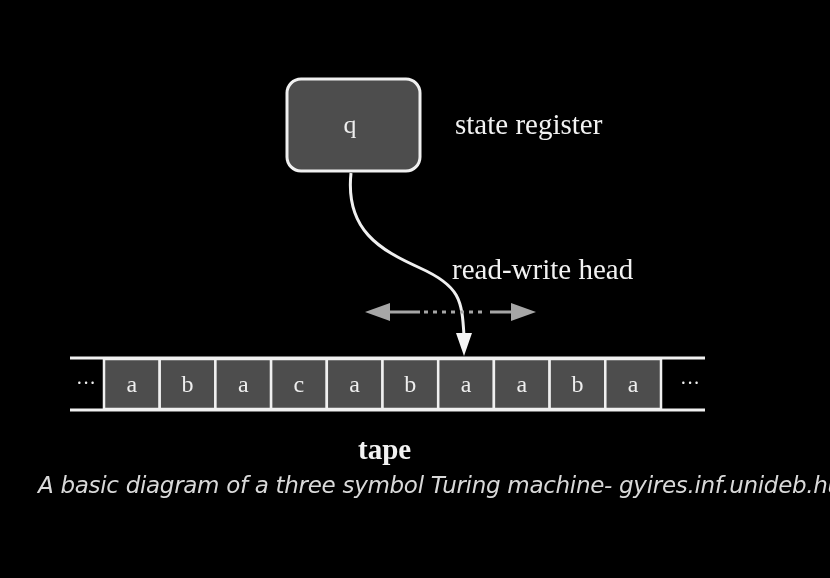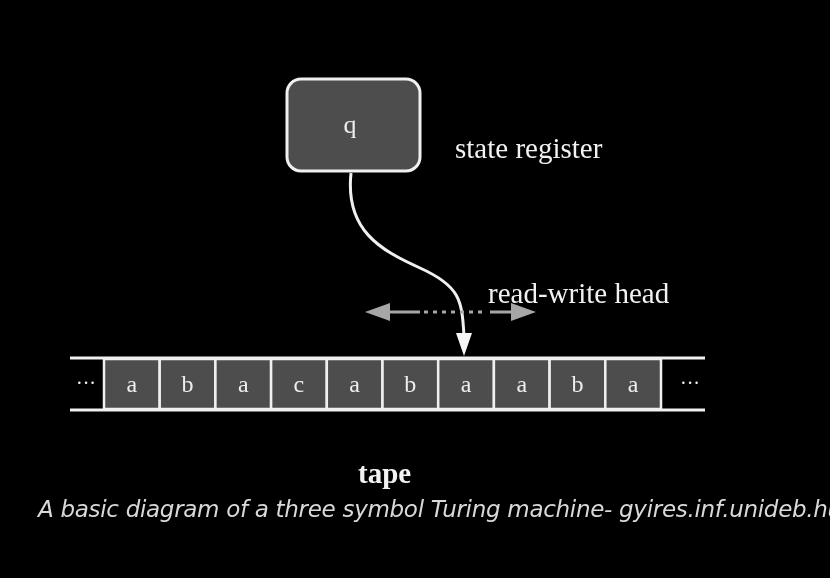--- a/index.html
+++ b/index.html
@@ -1,20 +1,20 @@
 <!DOCTYPE html>
 <html><head>
 <meta charset="utf-8">
 <style>
   html, body { margin:0; padding:0; background:#000; }
   body { width:830px; height:578px; position:relative; overflow:hidden; font-family:"Liberation Serif", serif; }
   #stage { position:absolute; left:0; top:0; width:830px; height:578px; }
-  .lbl { position:absolute; color:#f2f2f2; font-family:"Liberation Serif", serif; white-space:nowrap;margin-top:24px; }
+  .lbl { position:absolute; color:#f2f2f2; font-family:"Liberation Serif", serif; white-space:nowrap; }
   #state-label { left:455px; top:108px; font-size:29px; }
-  #head-label { left:488px; top:253px; font-size:29px; }
+  #head-label { left:452px; top:253px; font-size:29px; }
   #tape-label { left:358px; top:433px; font-size:29px;font-weight:bold; }
   #caption { left:38px; top:472px; font-size:23px; font-style:italic; font-family:"DejaVu Sans", sans-serif; color:#d9d9d9; letter-spacing:-0.3px; }
   svg text { font-family:"Liberation Serif", serif; }
 </style>
 </head>
 <body>
 
 <svg id="stage" width="830" height="578" viewBox="0 0 830 578" xmlns="http://www.w3.org/2000/svg">
 
   <rect x="287" y="79" width="133" height="92" rx="14" ry="14" fill="#4d4d4d" stroke="#f0f0f0" stroke-width="3"></rect>

